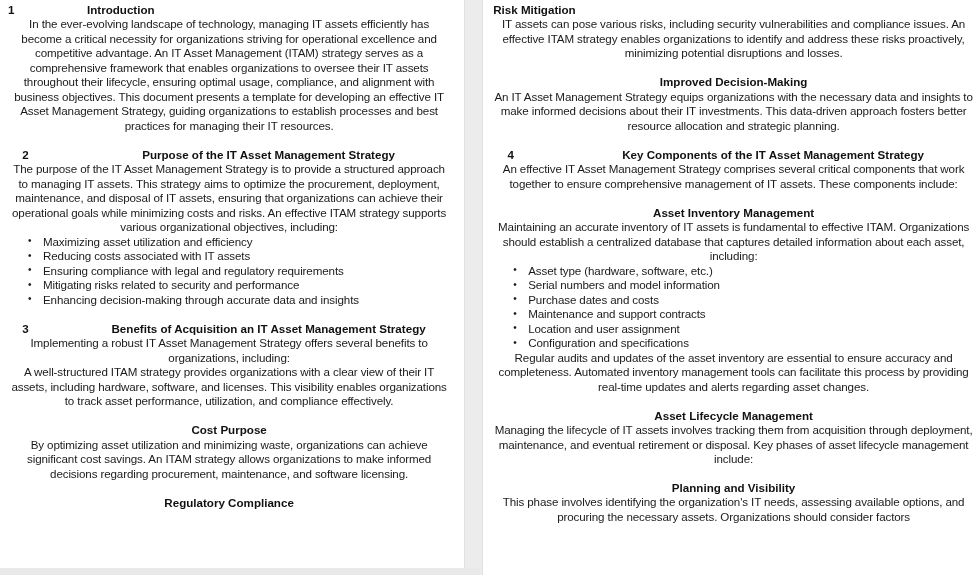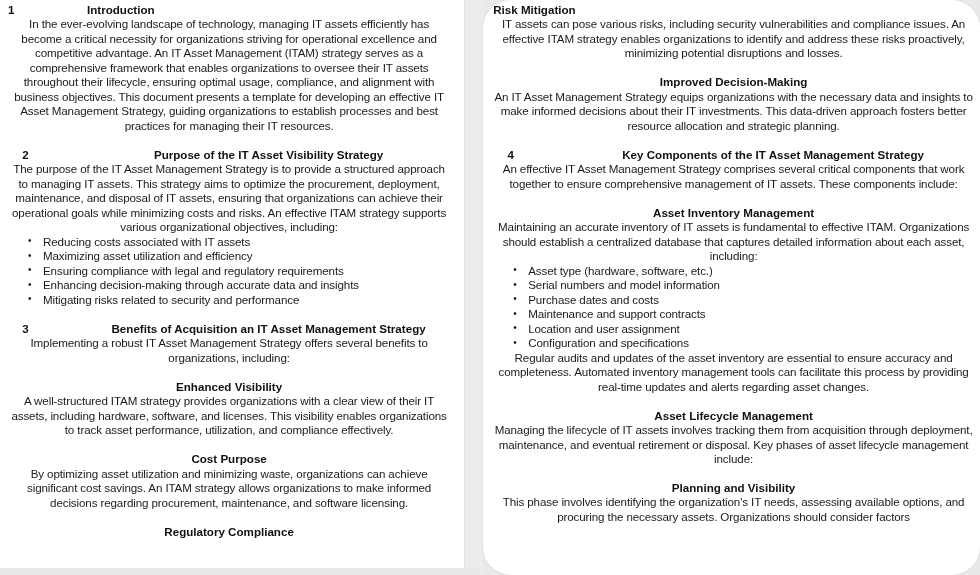--- a/index.html
+++ b/index.html
@@ -32,21 +32,20 @@
   .page-gap {
     width: 19px;
     height: 575px;
     background: #ececec;
     flex: 0 0 19px;
   }
   #page-right {
     width: 514px;
     height: 575px;
     padding: 0px 6px 0 10px;
-    border-radius: 28px;
   }
   .content {
     position: relative;
   }
   
   .h-num {
     font-size: 11.6px;
     font-weight: bold;
     color: #111;
     line-height: 14.4px;
@@ -111,36 +110,35 @@
 
   <div class="page" id="page-left">
     <div class="content" id="left-content">
         <div class="h-num blk-first">
           <span class="num">1</span>
           <span class="ttl">Introduction</span>
         </div>
         <p class="body blk">In the ever-evolving landscape of technology, managing IT assets efficiently has become a critical necessity for organizations striving for operational excellence and competitive advantage. An IT Asset Management (ITAM) strategy serves as a comprehensive framework that enables organizations to oversee their IT assets throughout their lifecycle, ensuring optimal usage, compliance, and alignment with business objectives. This document presents a template for developing an effective IT Asset Management Strategy, guiding organizations to establish processes and best practices for managing their IT resources.</p>
         <div class="h-num blk">
           <span class="num">2</span>
-          <span class="ttl">Purpose of the IT Asset Visibility Strategy</span>
+          <span class="ttl">Purpose of the IT Asset Management Strategy</span>
         </div>
         <p class="body blk">The purpose of the IT Asset Management Strategy is to provide a structured approach to managing IT assets. This strategy aims to optimize the procurement, deployment, maintenance, and disposal of IT assets, ensuring that organizations can achieve their operational goals while minimizing costs and risks. An effective ITAM strategy supports various organizational objectives, including:</p>
         <ul class="bullets blk-list">
+          <li>Maximizing asset utilization and efficiency</li>
           <li>Reducing costs associated with IT assets</li>
-          <li>Maximizing asset utilization and efficiency</li>
           <li>Ensuring compliance with legal and regulatory requirements</li>
+          <li>Mitigating risks related to security and performance</li>
           <li>Enhancing decision-making through accurate data and insights</li>
-          <li>Mitigating risks related to security and performance</li>
         </ul>
         <div class="h-num blk">
           <span class="num">3</span>
           <span class="ttl">Benefits of Acquisition an IT Asset Management Strategy</span>
         </div>
         <p class="body blk">Implementing a robust IT Asset Management Strategy offers several benefits to organizations, including:</p>
-        <div class="h-sub blk">Enhanced Visibility</div>
         <p class="body blk">A well-structured ITAM strategy provides organizations with a clear view of their IT assets, including hardware, software, and licenses. This visibility enables organizations to track asset performance, utilization, and compliance effectively.</p>
         <div class="h-sub blk">Cost Purpose</div>
         <p class="body blk">By optimizing asset utilization and minimizing waste, organizations can achieve significant cost savings. An ITAM strategy allows organizations to make informed decisions regarding procurement, maintenance, and software licensing.</p>
         <div class="h-sub blk">Regulatory Compliance</div>
       </div>
   </div>
 
   <div class="page-gap"></div>
 
   <div class="page" id="page-right">

